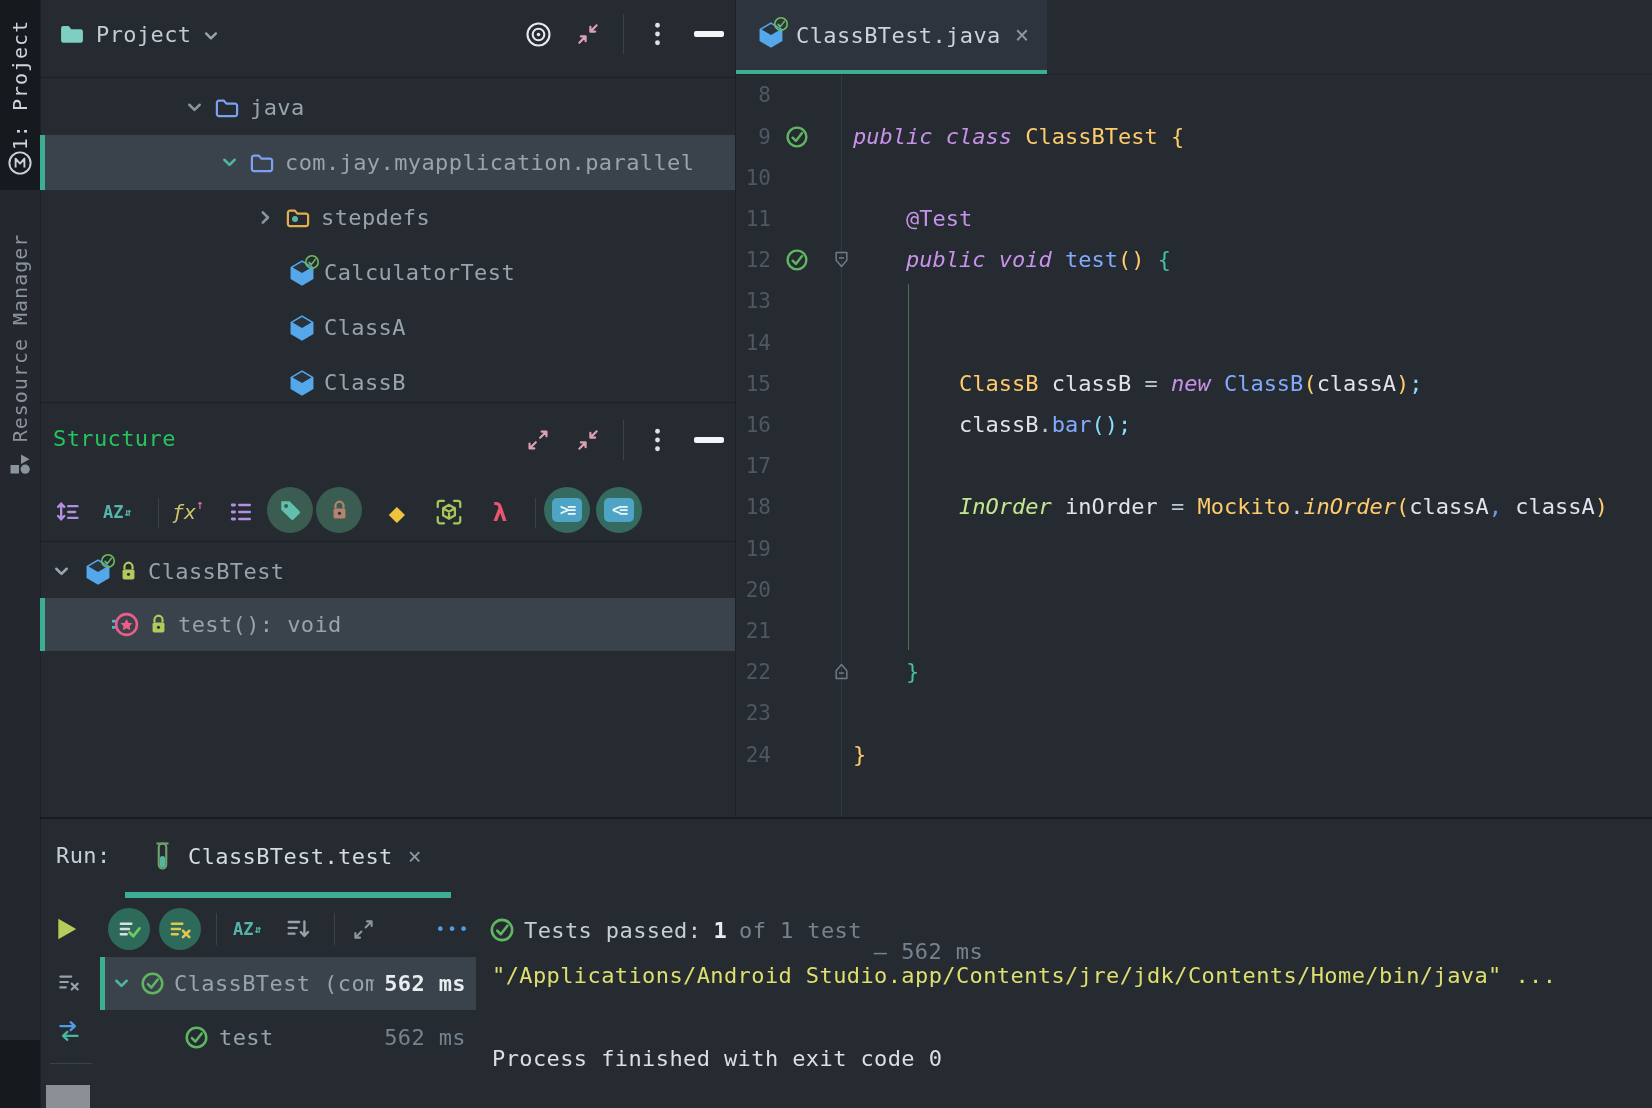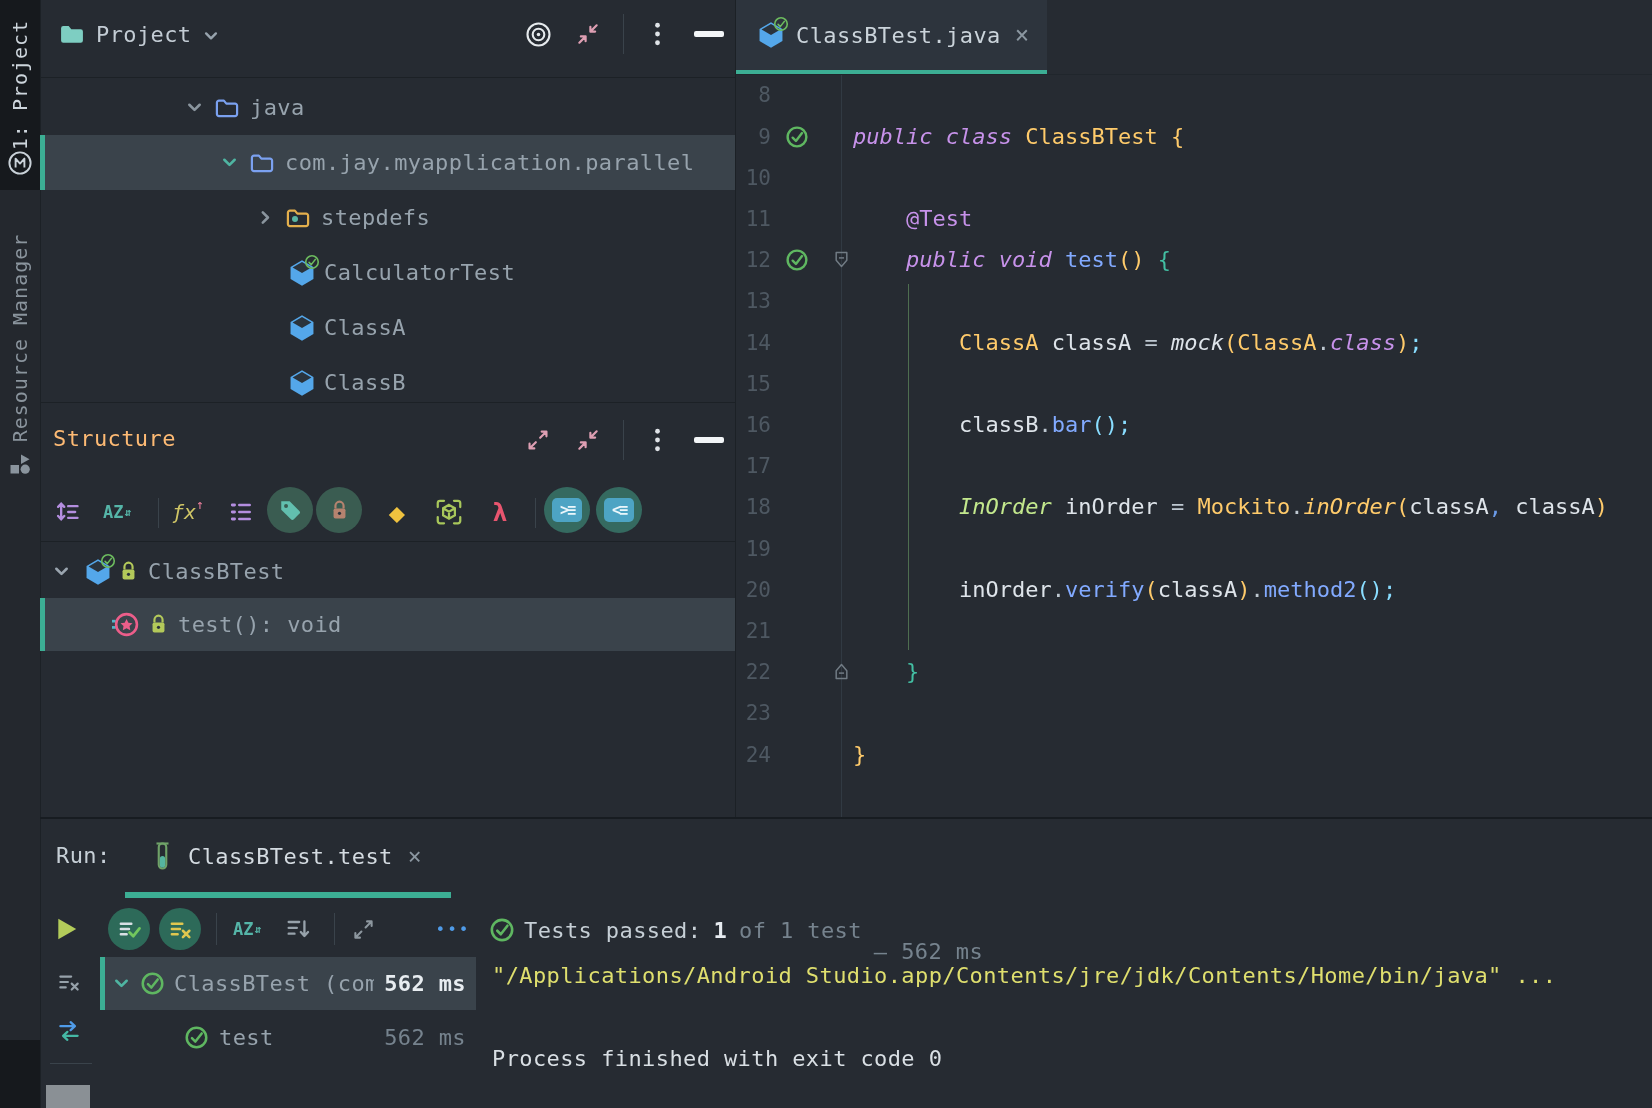--- a/index.html
+++ b/index.html
@@ -290,21 +290,21 @@
     <div class="row txt" style="left:0;top:355px;height:55px;width:735px;">
       <span class="cubewrap" style="margin-left:289px;"><svg class="cube">
             <use href="#i-cube"></use>
           </svg></span>
       <span style="margin-left:9px;">ClassB</span>
     </div>
   </div>
 
   <div>
     <div class="hline" style="left:40px;top:402px;width:695px;"></div>
-    <span class="txt r" style="left:53px;top:426px;color:#fdba74;">Structure</span>
+    <span class="txt r" style="left:53px;top:426px;color:#22c55e;">Structure</span>
     <div class="hdr-ico" style="left:521px;top:423px;color:#de9fb3;">
         <svg style="width:26px;height:26px;">
           <use href="#i-expand"></use>
         </svg>
       </div>
     <div class="hdr-ico" style="left:571px;top:423px;color:#de9fb3;">
         <svg style="width:26px;height:26px;">
           <use href="#i-collapse"></use>
         </svg>
       </div>
@@ -444,43 +444,42 @@
             <use href="#i-fold"></use>
           </svg>
           <span class="ct"><span class="tk-pln">    </span><span class="tk-kw">public void </span><span class="tk-mth">test</span><span class="tk-par">()</span><span class="tk-pln"> </span><span class="tk-br2">{</span></span>
         </div>
         <div class="cl" style="top: 280.4px;">
           <span class="ln">13</span>
           <span class="ct"></span>
         </div>
         <div class="cl" style="top: 321.6px;">
           <span class="ln">14</span>
-          <span class="ct"><span class="tk-pln">        </span><span class="tk-cls">ClassA </span><span class="tk-id">classA </span><span class="tk-op">= </span><span class="tk-sti">mock</span><span class="tk-par">(</span><span class="tk-cls">ClassA</span><span class="tk-op">.</span><span class="tk-kw">class</span><span class="tk-par">)</span><span class="tk-cyn">;</span></span>
         </div>
         <div class="cl" style="top: 362.8px;">
           <span class="ln">15</span>
+          <span class="ct"><span class="tk-pln">        </span><span class="tk-cls">ClassB </span><span class="tk-id">classB </span><span class="tk-op">= </span><span class="tk-kw">new </span><span class="tk-mth">ClassB</span><span class="tk-par">(</span><span class="tk-id">classA</span><span class="tk-par">)</span><span class="tk-cyn">;</span></span>
         </div>
         <div class="cl" style="top: 404px;">
           <span class="ln">16</span>
           <span class="ct"><span class="tk-pln">        </span><span class="tk-id">classB</span><span class="tk-op">.</span><span class="tk-mth">bar</span><span class="tk-cyn">()</span><span class="tk-cyn">;</span></span>
         </div>
         <div class="cl" style="top: 445.2px;">
           <span class="ln">17</span>
           <span class="ct"></span>
         </div>
         <div class="cl" style="top: 486.4px;">
           <span class="ln">18</span>
           <span class="ct"><span class="tk-pln">        </span><span class="tk-itf">InOrder </span><span class="tk-id">inOrder </span><span class="tk-op">= </span><span class="tk-cls">Mockito</span><span class="tk-op">.</span><span class="tk-stc">inOrder</span><span class="tk-par">(</span><span class="tk-id">classA</span><span class="tk-com">,</span><span class="tk-pln"> </span><span class="tk-id">classA</span><span class="tk-par">)</span></span>
         </div>
         <div class="cl" style="top: 527.6px;">
           <span class="ln">19</span>
         </div>
         <div class="cl" style="top: 568.8px;">
           <span class="ln">20</span>
-          <span class="ct"><span class="tk-pln">        </span><span class="tk-id">inOrder</span><span class="tk-op">.</span><span class="tk-mth">verify</span><span class="tk-par">(</span><span class="tk-id">classA</span><span class="tk-par">)</span><span class="tk-op">.</span><span class="tk-mth">method2</span><span class="tk-cyn">()</span><span class="tk-cyn">;</span></span>
         </div>
         <div class="cl" style="top: 610px;">
           <span class="ln">21</span>
           <span class="ct"></span>
         </div>
         <div class="cl" style="top: 651.2px;">
           <span class="ln">22</span>
           <svg class="gut-fold up" viewBox="0 0 14 16">
             <use href="#i-fold"></use>
           </svg>

